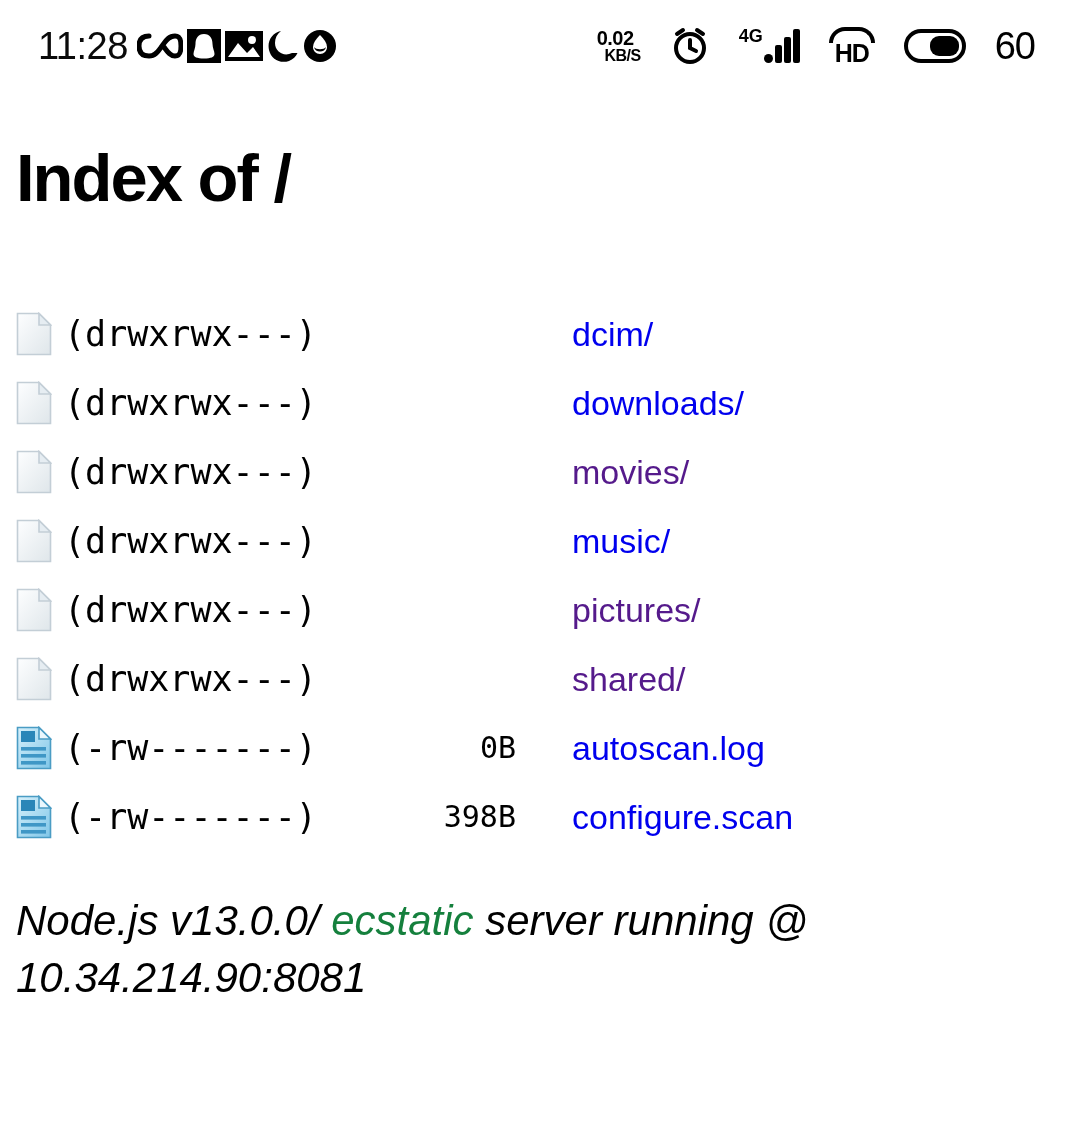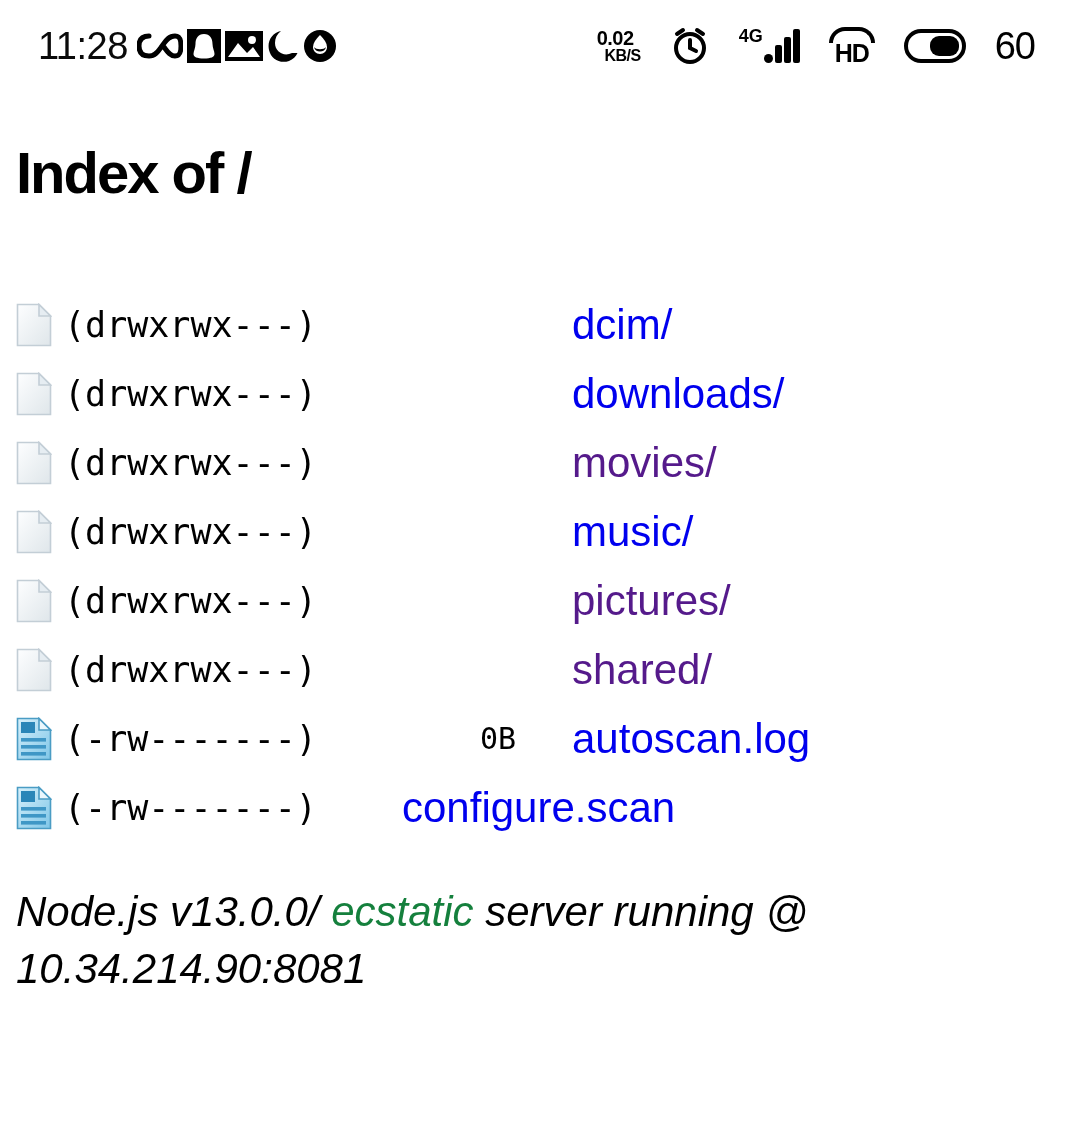--- a/index.html
+++ b/index.html
@@ -86,21 +86,21 @@
     justify-content: flex-end;
     align-items: center;
     padding: 3px;
   }
   #battery-fill { height: 100%; background: #000; border-radius: 9px; }
   #battery-level { font-size: 38px; letter-spacing: -1px;}
 
   
   #page-title {
     margin: 52px 0 0 16px;
-    font-size: 58px;
+    font-size: 67px;
     font-weight: bold;
     letter-spacing: -2px;
     line-height: 1;
     color: #000;
   }
 
   
   #file-list {
     margin-top: 88px;
     padding-left: 16px;
@@ -131,21 +131,21 @@
     font-size: 30px;
     text-align: right;
     width: 170px;
     flex: 0 0 170px;
     padding-right: 8px;
     box-sizing: border-box;
     color: #000;
   }
   .name-cell {
     padding-left: 48px;
-    font-size: 42px;
+    font-size: 34px;
     line-height: 1;
     white-space: nowrap;
   }
   .name-cell a { text-decoration: none; }
   .link-new  { color: #0000ee; }
   .link-seen { color: #551a8b; }
 
   
   #footer {
     margin: 42px 0 0 16px;
@@ -359,19 +359,20 @@
             </linearGradient>
           </defs>
           <path d="M1.5 1.5 L23 1.5 L34.5 13 L34.5 42.5 L1.5 42.5 Z" fill="url(#gD)" stroke="#4a9cc4" stroke-width="1.6"></path>
           <path d="M23 1.5 L23 13 L34.5 13 Z" fill="#eaf7fd" stroke="#4a9cc4" stroke-width="1.6"></path>
           <rect x="5" y="5" width="14" height="11" fill="#2a86b8"></rect>
           <rect x="5" y="21" width="25" height="3.6" fill="#3f97c6"></rect>
           <rect x="5" y="28" width="25" height="3.6" fill="#3f97c6"></rect>
           <rect x="5" y="35" width="25" height="3.6" fill="#3f97c6"></rect>
         </svg></span>
       <span class="perm">(-rw-------)</span>
+      <span class="size">398B</span>
       <span class="name-cell"><a href="#" class="link-new">configure.scan</a></span>
     </div>
   </div>
 
 <div id="footer">
   <span>Node.js v13.0.0/ </span><a href="#">ecstatic</a><span> server running @ 10.34.214.90:8081</span>
 </div>
 
 </body></html>

